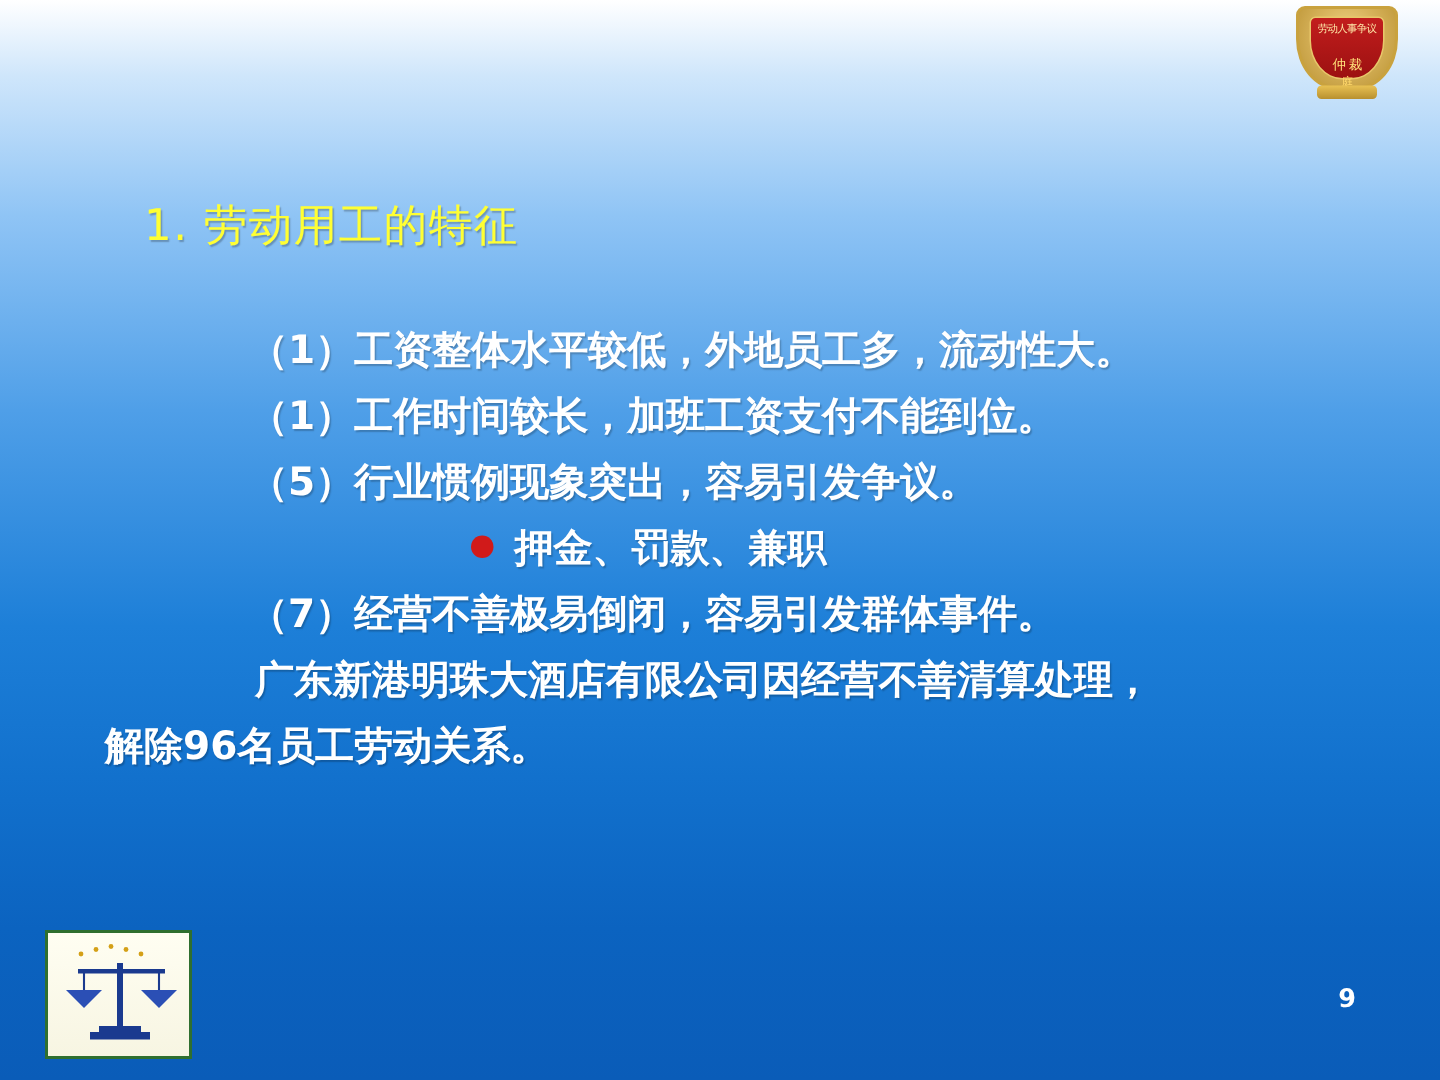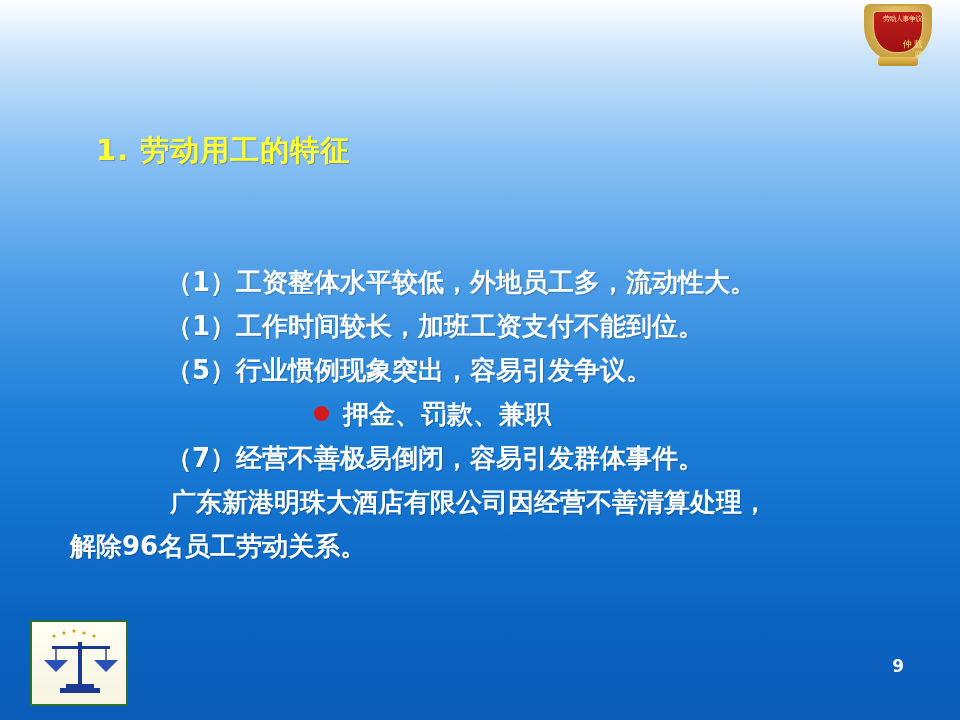--- a/index.html
+++ b/index.html
@@ -49,59 +49,58 @@
     position: absolute;
     left: 9px; top: 7px;
     width: 50px; height: 42px;
     background: linear-gradient(180deg, #c21d1d 0%, #9c1111 100%);
     border-radius: 4px 4px 22px 22px / 4px 4px 26px 26px;
     border: 1px solid #e8c76a;
     box-sizing: border-box;
     color: #ffe9a8;
     font-size: 7px;
     line-height: 9px;
-    text-align: right;
+    text-align: center;
     padding-top: 3px;
     letter-spacing: -0.5px;
   }
   .emblem .inner .line2 { font-size: 9px; margin-top: 16px; color: #ffe27a; }
   .emblem .inner .line3 { font-size: 8px; margin-top: 1px; color: #ffd86a; }
   .emblem .ribbon {
     position: absolute;
     left: 14px; bottom: 0;
     width: 40px; height: 9px;
     background: linear-gradient(180deg,#e8c153,#b8902f);
     border-radius: 3px;
   }
 
   
   .title {
     position: absolute;
     left: 96px;
     top: 131px;
     color: #ffff33;
     font-size: 29px;
-    font-weight: bold;
+    font-weight: normal;
     letter-spacing: 1px;
     white-space: nowrap;
     text-shadow: 1px 1px 1px rgba(0,0,0,0.25);
   }
 
   
   .body-block {
     position: absolute;
     left: 70px;
     top: 212px;
     width: 830px;
     color: #ffffff;
     font-size: 26px;
     line-height: 44px;
     font-weight: bold;
     text-shadow: 1px 1px 1px rgba(0,0,0,0.22);
-    margin-top: 48px;
   }
   .line { white-space: nowrap; }
   .line.indent { padding-left: 96px; }
   .line.bullet-line {
     padding-left: 244px;
   }
   .bullet-dot {
     display: inline-block;
     width: 15px;
     height: 15px;

